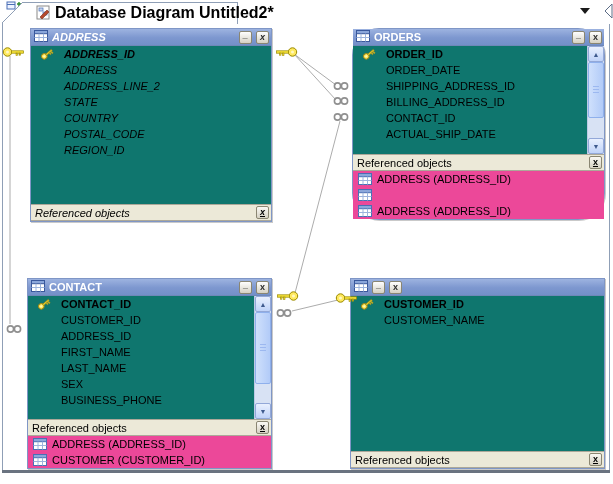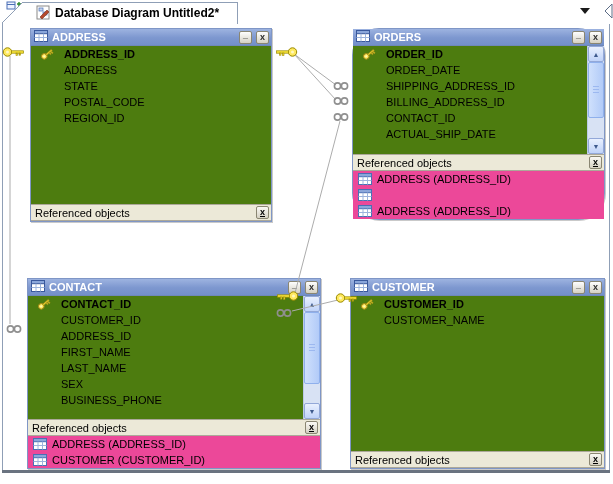--- a/index.html
+++ b/index.html
@@ -11,54 +11,54 @@
   #fr-left{left:2px;top:23px;width:1px;height:448px;}
   #fr-right{left:609px;top:24px;width:1px;height:447px;}
   #fr-topright{left:237px;top:24px;width:373px;height:1px;}
   #fr-tabtop{left:22px;top:2px;width:215px;height:1px;}
   #fr-tabright{left:237px;top:2px;width:1px;height:22px;}
   #fr-bottom{left:2px;top:470px;width:608px;height:3px;background:#6a7380;}
 
   #canvas{position:absolute;left:3px;top:24px;width:606px;height:446px;background:#fff;}
 
   .tab{position:absolute;left:8px;top:3px;width:228px;height:20px;display:flex;align-items:center;gap:4px;padding-left:16px;box-sizing:border-box;}
-  .tab-title{font-weight:bold;font-size:12px;white-space:nowrap;}
+  .tab-title{font-weight:bold;font-size:16px;white-space:nowrap;}
 
   
   .entity{position:absolute;border:1px solid #7f96c6;background:#fff;box-sizing:border-box;
           box-shadow:1px 1px 0 #c9c9c9;}
   .titlebar{height:17px;display:flex;align-items:center;gap:4px;padding:0 2px 0 3px;
             background:linear-gradient(180deg,#9db3e0 0%,#7d97cf 55%,#7390c9 100%);
             border-bottom:1px solid #6f88b8;box-sizing:border-box;}
   .titlebar .title{color:#fff;font-weight:bold;font-size:11px;flex:1;white-space:nowrap;overflow:hidden;}
   .wbtn{width:13px;height:13px;border:1px solid #8a8672;border-radius:2px;
         background:linear-gradient(180deg,#fefefe,#d5d1c3);
         font-weight:bold;font-size:9px;line-height:10px;text-align:center;color:#2b2b2b;
         box-sizing:border-box;flex:0 0 auto;}
   .wbtn.min{line-height:7px;}
-  .collist{position:relative;background:#4d7c0f;overflow:hidden;}
+  .collist{position:relative;background:#0f766e;overflow:hidden;}
   .col-row{height:16px;line-height:16px;padding-left:33px;position:relative;white-space:nowrap;}
   .col-row.pk{font-weight:bold;}
   .rowkey{position:absolute;left:9px;top:2px;}
   .refbar{height:17px;display:flex;align-items:center;justify-content:space-between;
           background:#ece9d8;border-top:1px solid #aca899;border-bottom:1px solid #aca899;
           padding:0 2px 0 4px;box-sizing:border-box;}
   .refbar .xbtn{width:13px;height:13px;border:1px solid #8a8672;border-radius:2px;
           background:linear-gradient(180deg,#faf9f4,#d5d1c3);font-weight:bold;font-size:9px;
           line-height:11px;text-align:center;text-decoration:underline;box-sizing:border-box;}
   .reflist{background:#ec4899;overflow:hidden;}
   .ref-row{height:16px;line-height:16px;padding-left:24px;position:relative;white-space:nowrap;}
   .ref-row .ricon{position:absolute;left:5px;top:2px;}
 
-  #e-address{left:30px;top:28px;width:242px;}
+  #e-address{left:30px;top:28px;width:242px;font-style:italic;}
   #e-address .collist{height:158px;}
   #e-orders{left:352px;top:28px;width:253px;border-radius:27px;}
   #e-orders .collist{height:108px;}
   #e-orders .reflist{height:48px;}
-  #e-contact{left:27px;top:278px;width:294px;}
+  #e-contact{left:27px;top:278px;width:245px;}
   #e-contact .collist{height:123px;}
   #e-contact .reflist{height:32px;}
   #e-customer{left:350px;top:278px;width:255px;}
   #e-customer .collist{height:155px;}
 
   
   .vscroll{position:absolute;right:0;top:0;bottom:0;width:17px;background:#d8e2f4;
            border-left:1px solid #bccae6;box-sizing:border-box;}
   .sb-btn{position:absolute;left:0;width:16px;height:16px;border:1px solid #93a8d8;border-radius:2px;
           background:linear-gradient(180deg,#e9f0fe,#c0d3f9);text-align:center;box-sizing:border-box;}
@@ -120,21 +120,23 @@
       <div class="col-row pk"><span class="rowkey"><svg width="14" height="12" viewBox="0 0 14 12">
             <g transform="rotate(-40 7 6)">
               <circle cx="3.4" cy="6" r="2.7" fill="#ffe95e" stroke="#a08b1a"></circle>
               <circle cx="3.4" cy="6" r="1" fill="#fff8c0"></circle>
               <rect x="5.8" y="5.2" width="7.4" height="1.6" fill="#e7cf2a" stroke="#a08b1a" stroke-width="0.6"></rect>
               <rect x="9" y="6.8" width="1.2" height="2" fill="#e7cf2a" stroke="#a08b1a" stroke-width="0.5"></rect>
               <rect x="11.2" y="6.8" width="1.2" height="2.4" fill="#e7cf2a" stroke="#a08b1a" stroke-width="0.5"></rect>
             </g>
           </svg></span><span>ADDRESS_ID</span></div>
       <div class="col-row"><span>ADDRESS</span></div>
+      <div class="col-row"><span>ADDRESS_LINE_2</span></div>
       <div class="col-row"><span>STATE</span></div>
+      <div class="col-row"><span>COUNTRY</span></div>
       <div class="col-row"><span>POSTAL_CODE</span></div>
       <div class="col-row"><span>REGION_ID</span></div>
     </div>
   <div class="refbar">
     <span>Referenced objects</span>
     <span class="xbtn">x</span>
   </div>
 </div>
 
 <div class="entity" id="e-orders">
@@ -263,21 +265,20 @@
 
 <div class="entity" id="e-customer">
   <div class="titlebar">
     <span><svg width="14" height="12" viewBox="0 0 14 12">
           <rect x="0.5" y="0.5" width="13" height="11" fill="#fff" stroke="#39589c"></rect>
           <rect x="0.5" y="0.5" width="13" height="3.2" fill="#8aa6da" stroke="#39589c"></rect>
           <line x1="5" y1="3.7" x2="5" y2="11.5" stroke="#9db4dd"></line>
           <line x1="9.5" y1="3.7" x2="9.5" y2="11.5" stroke="#9db4dd"></line>
           <line x1="0.5" y1="7.5" x2="13.5" y2="7.5" stroke="#9db4dd"></line>
         </svg></span>
-    <span class="title">CUSTOMER</span>
     <span class="wbtn min">_</span>
     <span class="wbtn">x</span>
   </div>
   <div class="collist">
       <div class="col-row pk"><span class="rowkey"><svg width="14" height="12" viewBox="0 0 14 12">
             <g transform="rotate(-40 7 6)">
               <circle cx="3.4" cy="6" r="2.7" fill="#ffe95e" stroke="#a08b1a"></circle>
               <circle cx="3.4" cy="6" r="1" fill="#fff8c0"></circle>
               <rect x="5.8" y="5.2" width="7.4" height="1.6" fill="#e7cf2a" stroke="#a08b1a" stroke-width="0.6"></rect>
               <rect x="9" y="6.8" width="1.2" height="2" fill="#e7cf2a" stroke="#a08b1a" stroke-width="0.5"></rect>

